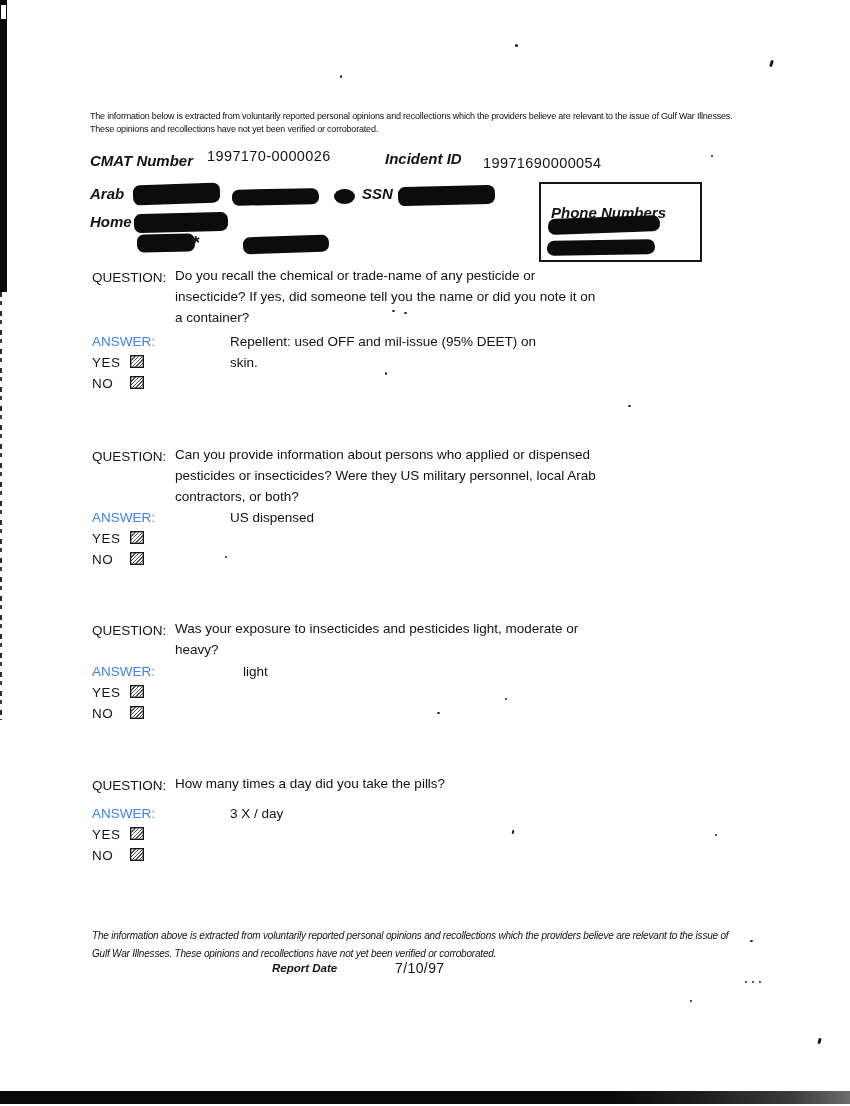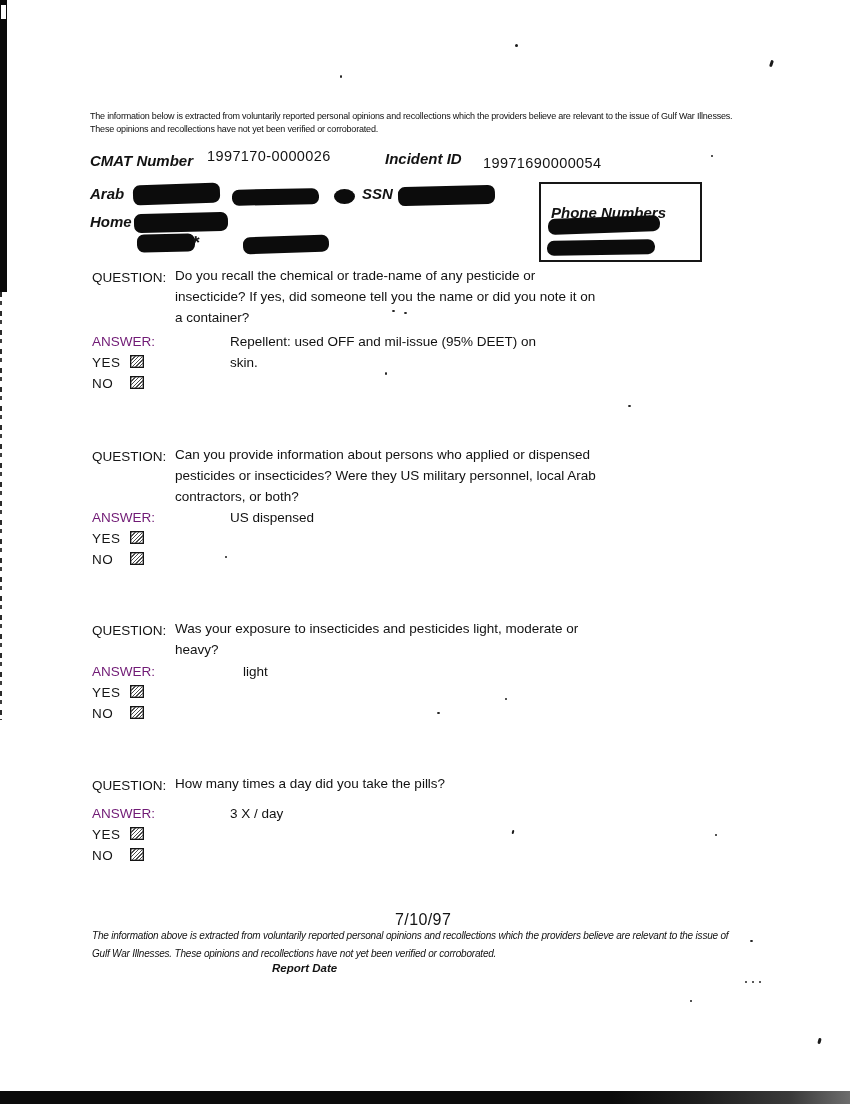--- a/index.html
+++ b/index.html
@@ -29,30 +29,30 @@
   .phone-box .plabel{position:absolute;left:10px;top:5px;font-size:15px;margin-top:15px;}
   
   .rb{position:absolute;background:#0c0c0c;border-radius:7px;}
   
   .qblock{position:absolute;left:92px;width:560px;}
   .qrow{display:flex;align-items:flex-start;}
   .qlabel{flex:0 0 83px;font-size:13.5px;line-height:21px;padding-top:2px;white-space:nowrap;color:#161616;}
   .qtext{font-size:13.5px;line-height:21px;color:#111;}
   .arow{display:flex;align-items:flex-start;}
   .acol{flex:0 0 138px;}
-  .alabel{font-size:13.5px;line-height:21px;color:#701a75;}
+  .alabel{font-size:13.5px;line-height:21px;color:#3b82f6;}
   .ynrow{line-height:21px;font-size:13.5px;letter-spacing:0.5px;color:#161616;}
   .yn{display:inline-block;width:38px;}
   .cb{display:inline-block;width:12px;height:11px;border:1.2px solid #141414;vertical-align:-1px;
     background:repeating-linear-gradient(135deg,rgba(45,45,45,0.85) 0 1px,transparent 1px 2.6px);
     box-shadow:inset 0 0 0 0.5px #555;}
   .atext{font-size:13.5px;line-height:21px;color:#111;}
   
   .rd-label{position:absolute;left:272px;top:962px;font-size:11.5px;}
-  .rd-value{position:absolute;left:395px;top:911px;font-size:16px;letter-spacing:0.4px;}
+  .rd-value{position:absolute;left:395px;top:960px;font-size:14px;letter-spacing:0.4px;}
   .stray-star{position:absolute;left:193px;top:232px;font-size:19px;font-weight:bold;transform:rotate(-8deg);}
   .dots3{position:absolute;left:745px;top:974px;width:22px;height:4px;color:#222;font-size:10px;letter-spacing:3px;}
   .dots3 i{display:inline-block;width:2px;height:2px;background:#222;border-radius:50%;margin-right:5px;}
 </style>
 </head>
 <body>
 
 <div class="page">
 
   <div class="left-bar">

